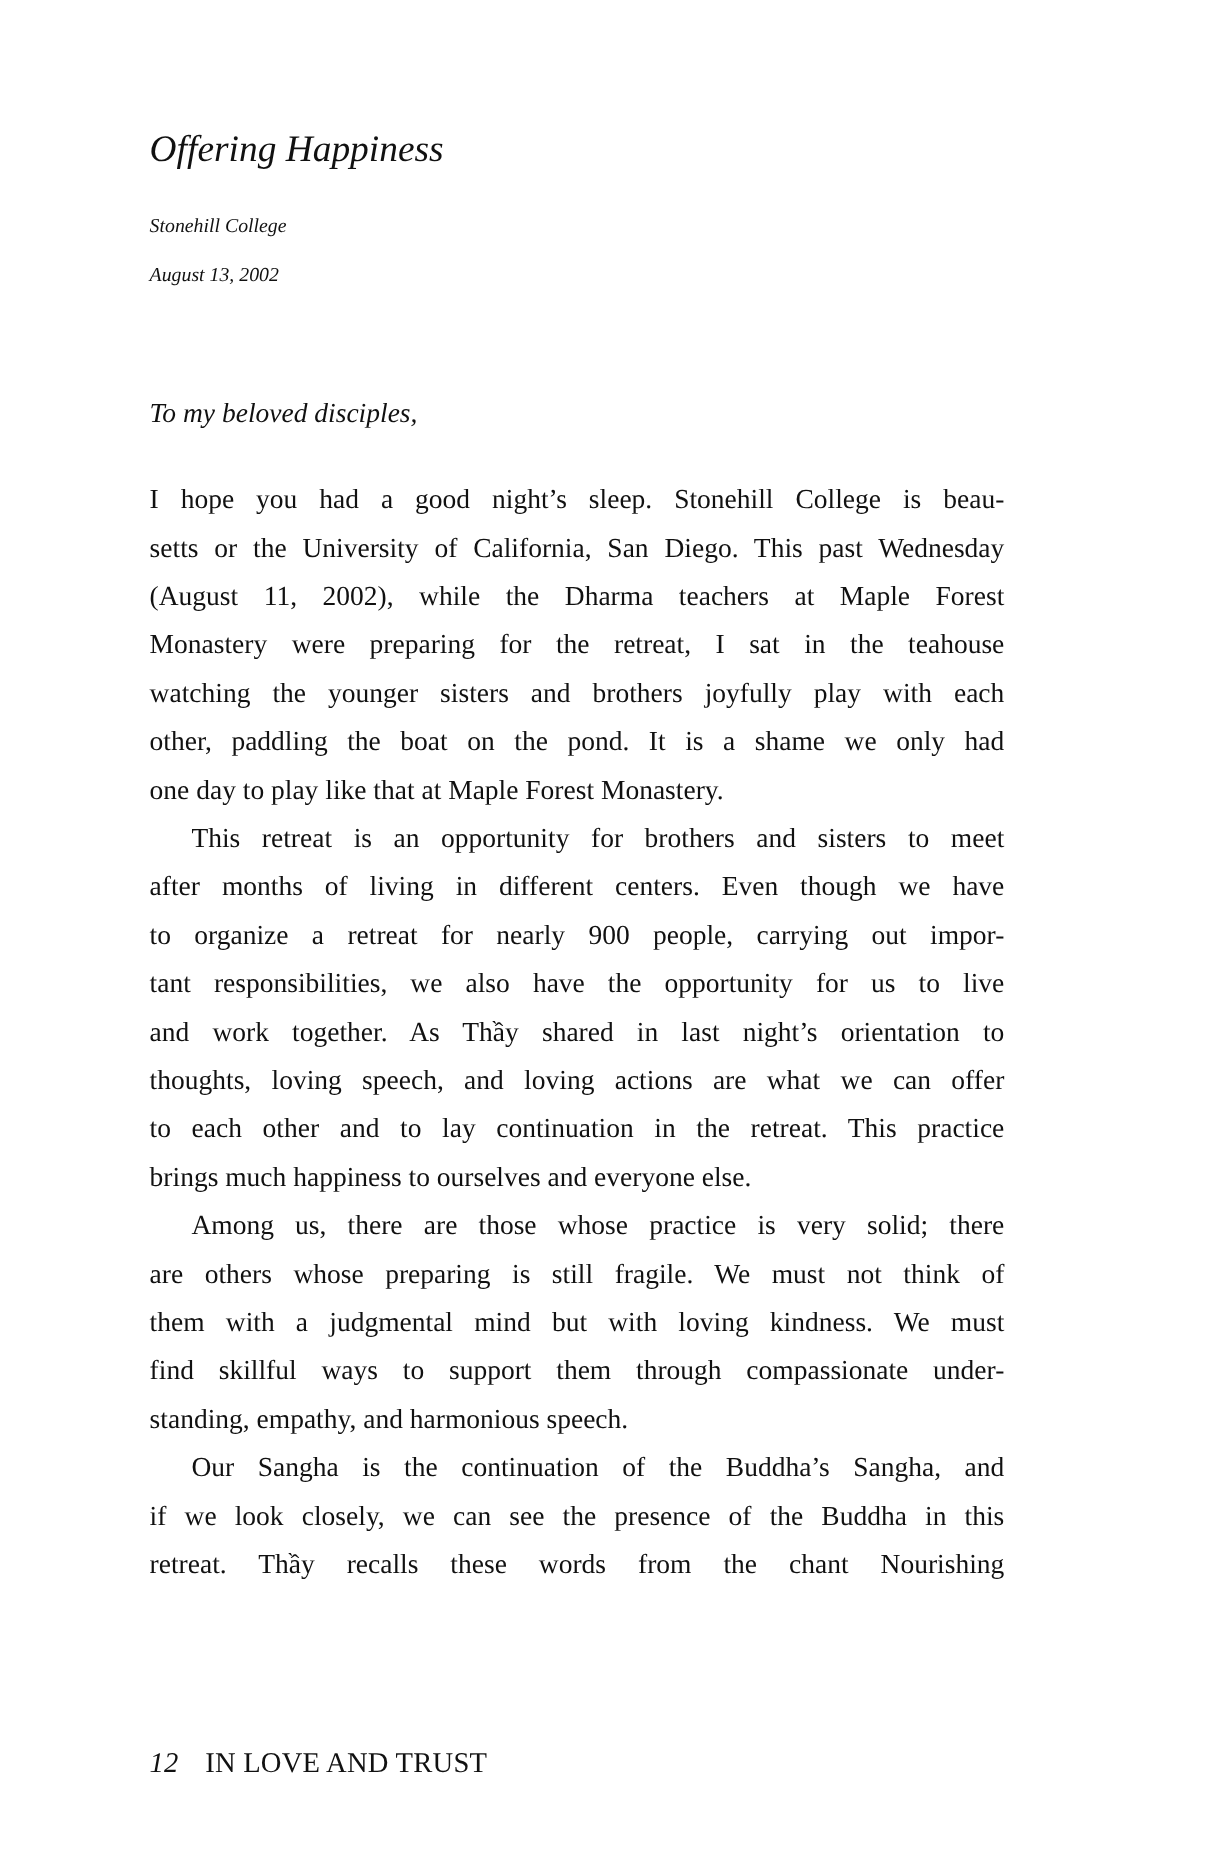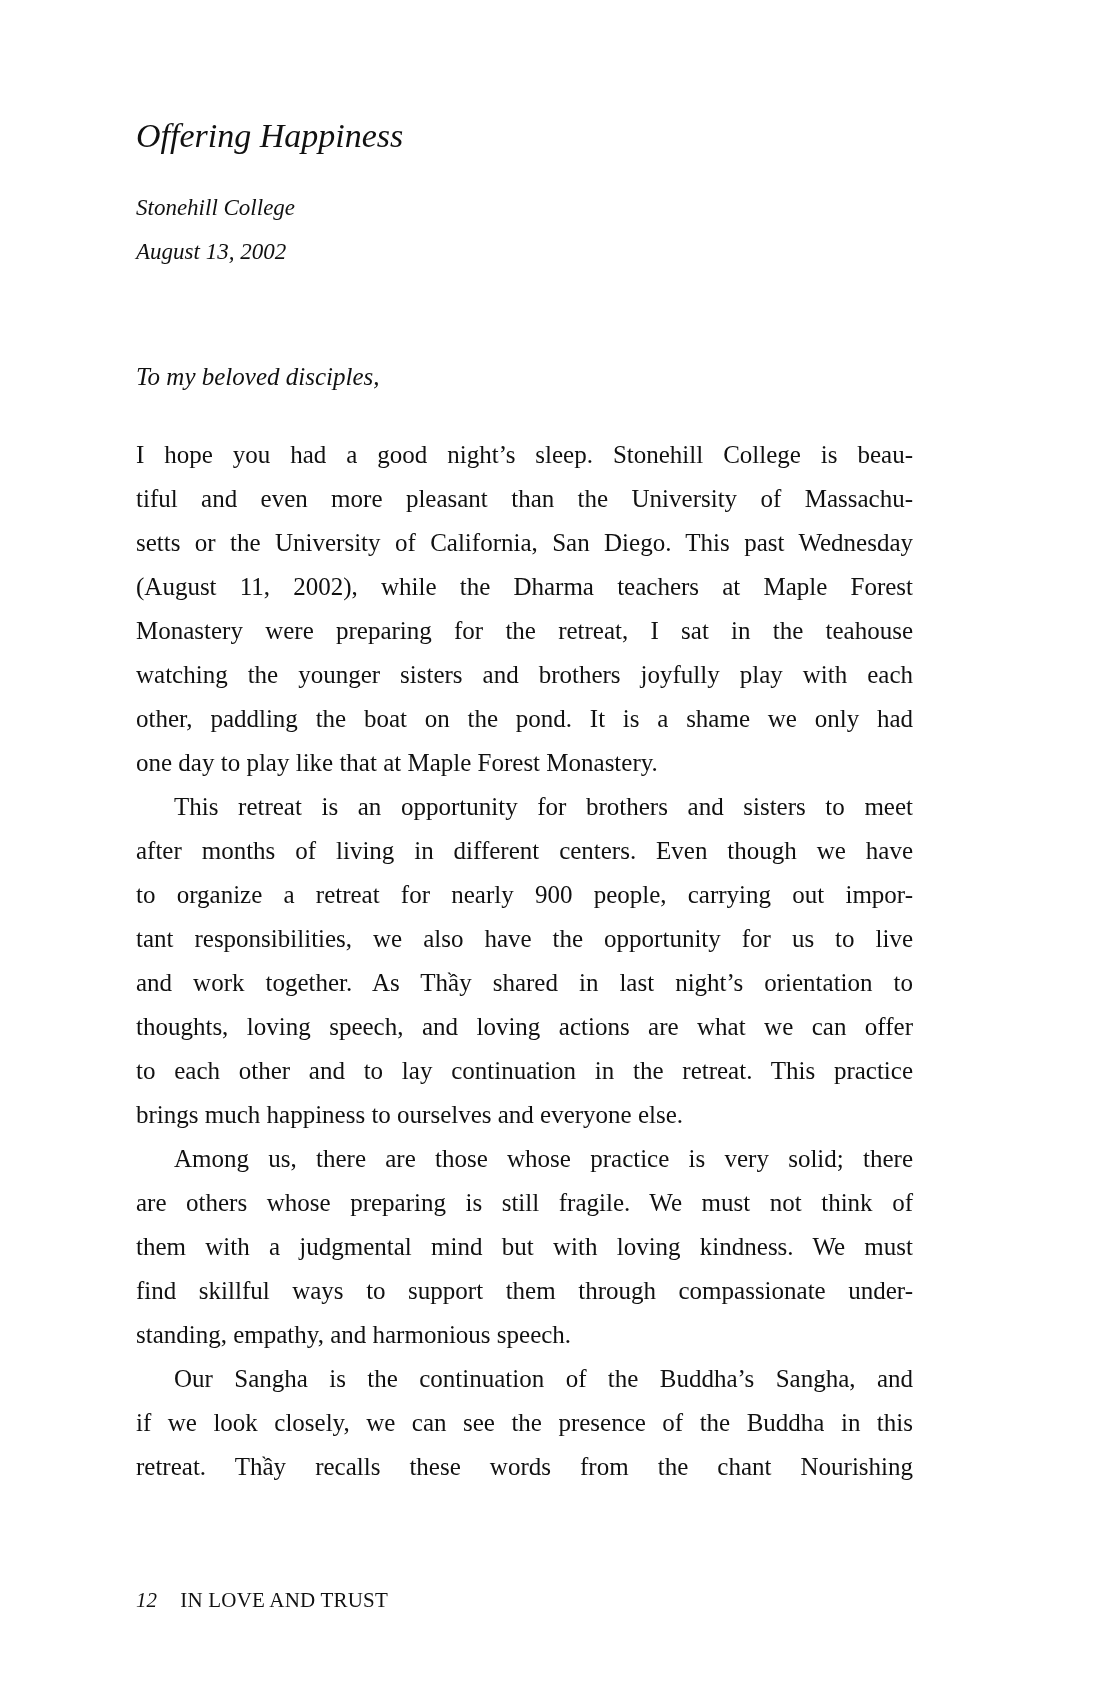--- a/index.html
+++ b/index.html
@@ -26,21 +26,21 @@
       top: 116px;
       font-size: 34px;
       font-style: italic;
       margin: 0;
       font-weight: normal;
       line-height: 1.2;
     }
     .meta-line {
       position: absolute;
       left: 136px;
-      font-size: 23px;
+      font-size: 18px;
       font-style: italic;
       line-height: 1;
     }
     .meta-place { top: 196px; }
     .meta-date { top: 240px; }
 
     .body-text {
       position: absolute;
       left: 136px;
       width: 777px;
@@ -65,21 +65,21 @@
       text-align-last: left;
     }
     .line.indent {
       padding-left: 38px;
     }
 
     .footer {
       position: absolute;
       left: 136px;
       top: 1590px;
-      font-size: 21px;
+      font-size: 26px;
       line-height: 1;
       white-space: nowrap;
     }
     .footer .page-number {
       font-style: italic;
       margin-right: 18px;
     }
     .footer .running-title {
       letter-spacing: 0.2px;
     }
@@ -90,21 +90,20 @@
 <div class="page">
   <h1 class="chapter-title">Offering Happiness</h1>
   <div class="meta-line meta-place">Stonehill College</div>
   <div class="meta-line meta-date">August 13, 2002</div>
 
   <div class="body-text">
     <p class="salutation">To my beloved disciples,</p>
     <div id="paragraphs">
         <div>
           <span class="line">I hope you had a good night’s sleep. Stonehill College is beau-</span>
-          <span class="line">tiful and even more pleasant than the University of Massachu-</span>
           <span class="line">setts or the University of California, San Diego. This past Wednesday</span>
           <span class="line">(August 11, 2002), while the Dharma teachers at Maple Forest</span>
           <span class="line">Monastery were preparing for the retreat, I sat in the teahouse</span>
           <span class="line">watching the younger sisters and brothers joyfully play with each</span>
           <span class="line">other, paddling the boat on the pond. It is a shame we only had</span>
           <span class="line last">one day to play like that at Maple Forest Monastery.</span>
         </div>
         <div>
           <span class="line indent">This retreat is an opportunity for brothers and sisters to meet</span>
           <span class="line">after months of living in different centers. Even though we have</span>

